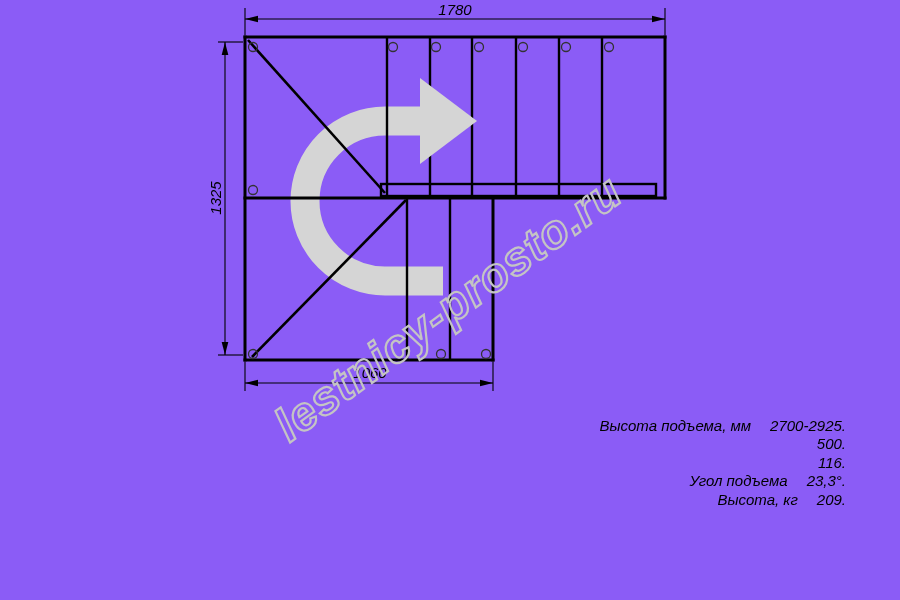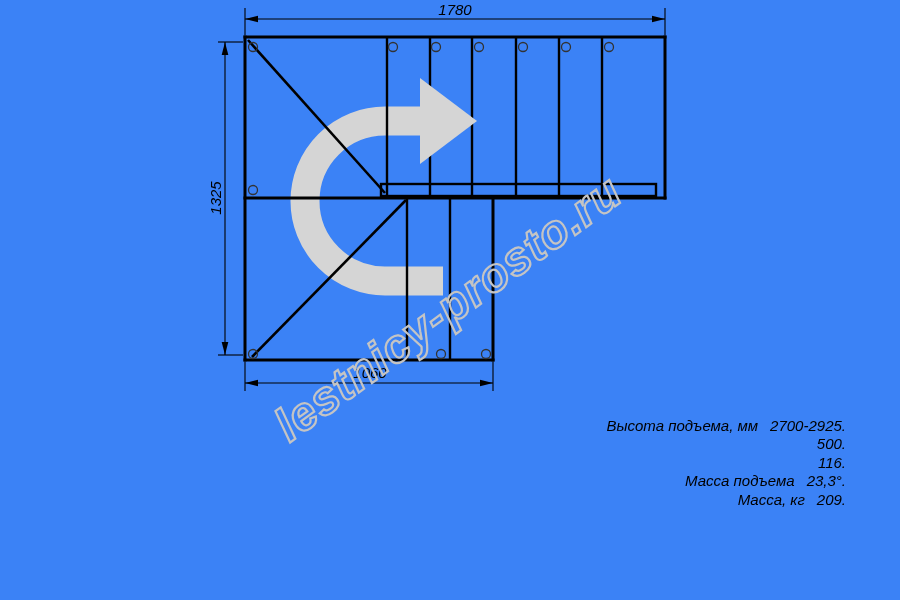--- a/index.html
+++ b/index.html
@@ -1,17 +1,17 @@
 <!DOCTYPE html>
 <html><head>
 <meta charset="utf-8">
 <style>
   html,body { margin:0; padding:0; background:#fff; }
   .canvas {
-    position:relative; width:900px; height:600px; background:#3b82f6;
+    position:relative; width:900px; height:600px; background:#8b5cf6;
     overflow:hidden; font-family:"Liberation Sans", sans-serif;
   }
   .drawing-svg { position:absolute; left:0; top:0; }
   .dim-text {
     font-family:"Liberation Sans", sans-serif;
     font-style:italic; font-size:15px; fill:#000;
   }
   .watermark {
     position:absolute; left:198px; top:272px; width:500px; height:72px;
     line-height:72px; text-align:center; white-space:nowrap;
@@ -21,21 +21,21 @@
     color:rgba(255,255,255,0);
     -webkit-text-stroke:2.2px #c4c4c4;
     pointer-events:none;
   }
   .specs {
     position:absolute; left:616px; top:417px; width:230px;
     font-style:italic; font-size:15px; color:#000;
   }
   .spec-row { display:flex; justify-content:flex-end; line-height:18.4px; white-space:nowrap; }
   .spec-label { text-align:left; }
-  .spec-value { text-align:right; margin-left:12px; }
+  .spec-value { text-align:right; margin-left:19px; }
 </style>
 </head>
 <body>
 
 <div class="canvas">
 
   <svg class="drawing-svg" width="900" height="600" viewBox="0 0 900 600">
 
     <g>
       <path d="M443,281 L385,281 A80,80 0 0 1 305,201 A80,80 0 0 1 385,121 L420,121" fill="none" stroke="#d5d5d5" stroke-width="29"></path>
@@ -121,22 +121,22 @@
       <span class="spec-label">Высота подъема, мм</span>
       <span class="spec-value">2700-2925.</span>
     </div>
     <div class="spec-row">
       <span class="spec-value">500.</span>
     </div>
     <div class="spec-row">
       <span class="spec-value">116.</span>
     </div>
     <div class="spec-row">
-      <span class="spec-label">Масса подъема</span>
+      <span class="spec-label">Угол подъема</span>
       <span class="spec-value">23,3°.</span>
     </div>
     <div class="spec-row">
-      <span class="spec-label">Масса, кг</span>
+      <span class="spec-label">Высота, кг</span>
       <span class="spec-value">209.</span>
     </div>
   </div>
 
 </div>
 
 </body></html>

